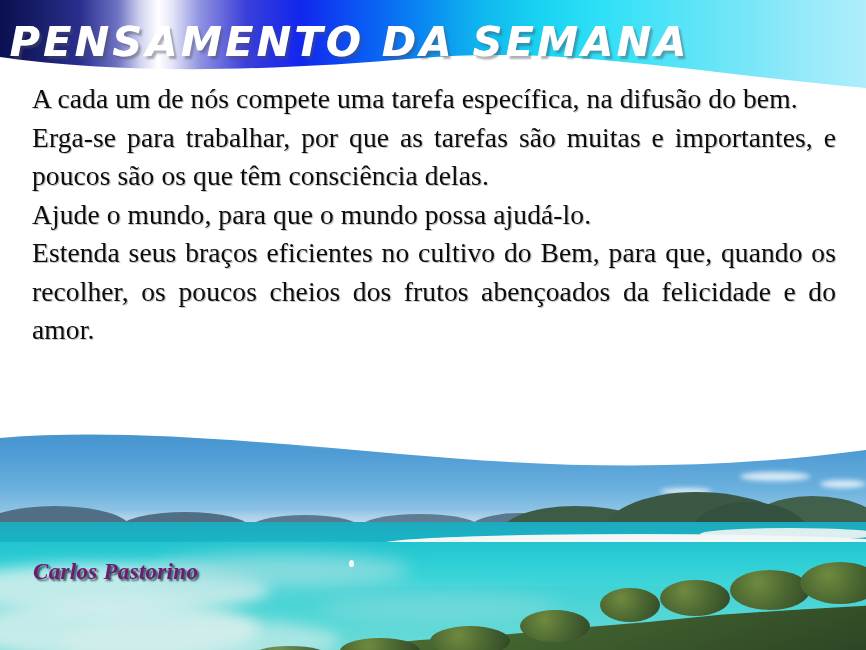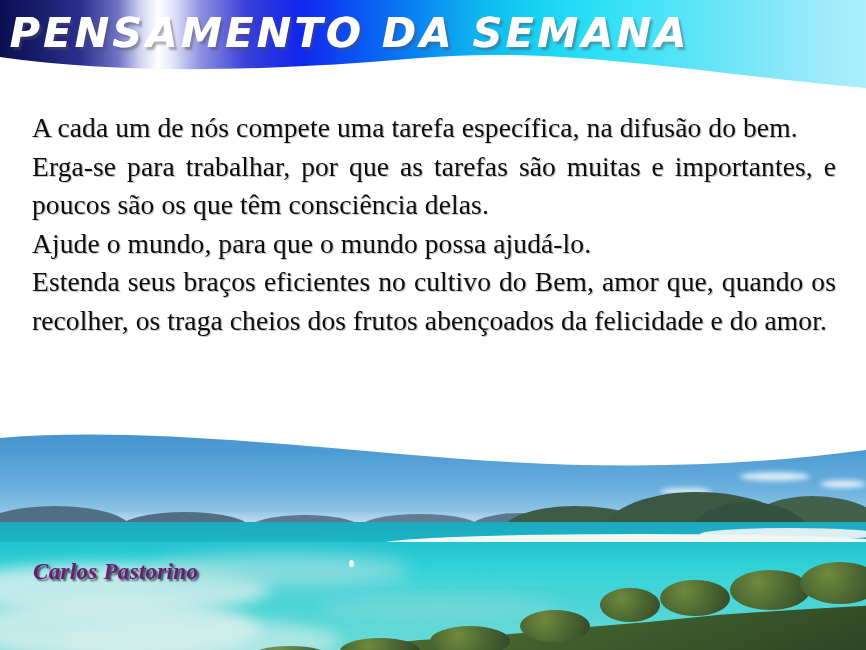--- a/index.html
+++ b/index.html
@@ -58,21 +58,21 @@
     position: absolute;
     left: 0; top: 0;
     width: 866px;
     height: 96px;
   }
 
   
   #quote-block {
     position: absolute;
     left: 32px;
-    top: 109px;
+    top: 80px;
     width: 804px;
     color: #0d0d0d;
     font-size: 27.5px;
     line-height: 38.5px;
     text-align: justify;
     text-justify: inter-word;
     letter-spacing: 0.1px;
   }
   .quote-para {
     margin: 0;
@@ -226,35 +226,35 @@
 
 <div id="slide">
 
   <div id="header-banner">
     <div id="header-gradient"></div>
 
     <svg id="header-wave" viewBox="0 0 866 96" preserveAspectRatio="none">
       <path d="M0,57 C 120,74 260,72 420,58 C 560,46 690,72 866,88 L866,96 L0,96 Z" fill="#ffffff"></path>
     </svg>
 
-    <div style="position:absolute;left:0;top:0;width:700px;height:66px;display:flex;align-items:center;justify-content:center;">
+    <div style="position:absolute;left:0;top:0;width:700px;height:66px;display:flex;align-items:flex-end;justify-content:center;">
       <span style="font-family:'DejaVu Sans','Liberation Sans',sans-serif;
                    font-size:41px; font-weight:bold; font-style:italic;
                    color:#ffffff; letter-spacing:3.5px;
                    text-shadow: 2.5px 2.5px 2px rgba(80,80,95,0.45),
                                 -0.5px -0.5px 0 rgba(255,255,255,0.9);
                    white-space:nowrap;">PENSAMENTO DA SEMANA</span>
     </div>
   </div>
 
   <div id="quote-block">
     <p class="quote-para last-line-left">A cada um de nós compete uma tarefa específica, na difusão do bem.</p>
     <p class="quote-para last-line-left">Erga-se para trabalhar, por que as tarefas são muitas e importantes, e poucos são os que têm consciência delas.</p>
     <p class="quote-para last-line-left">Ajude o mundo, para que o mundo possa ajudá-lo.</p>
-    <p class="quote-para last-line-left">Estenda seus braços eficientes no cultivo do Bem, amor que, quando os recolher, os traga cheios dos frutos abençoados da felicidade e do amor.</p>
+    <p class="quote-para last-line-left">Estenda seus braços eficientes no cultivo do Bem, para que, quando os recolher, os poucos cheios dos frutos abençoados da felicidade e do amor.</p>
   </div>
 
   <div id="photo">
     <div id="photo-scene">
       <div class="sky"></div>
 
       <div class="cloud" style="left:740px;top:58px;width:70px;height:9px;"></div>
       <div class="cloud" style="left:660px;top:74px;width:52px;height:7px;"></div>
       <div class="cloud" style="left:820px;top:66px;width:46px;height:8px;"></div>
       <div class="cloud" style="left:300px;top:25px;width:60px;height:6px;opacity:.5;"></div>

